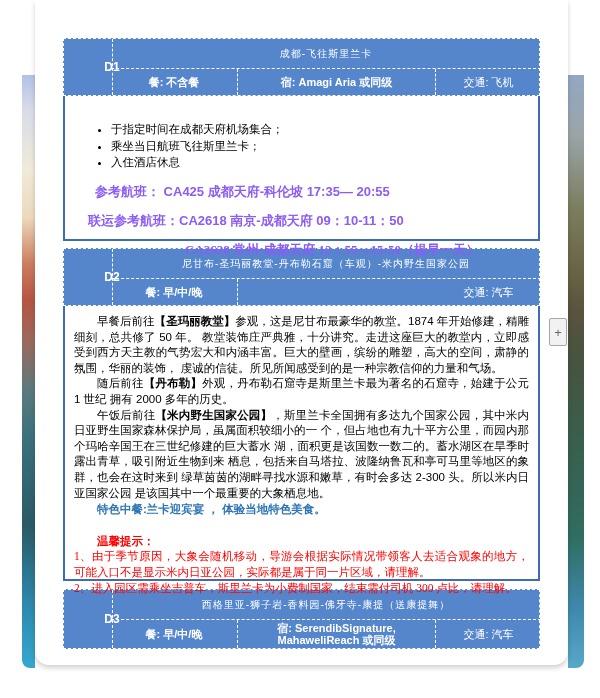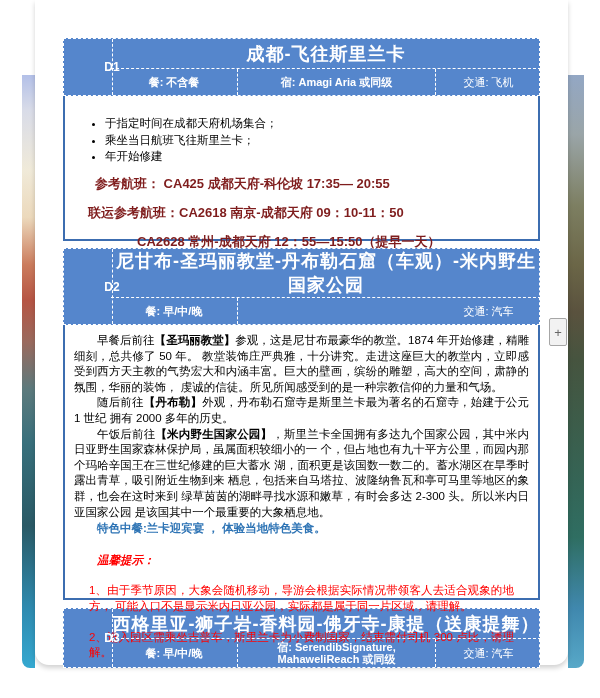--- a/index.html
+++ b/index.html
@@ -46,50 +46,50 @@
   .cell{display:flex;align-items:center;justify-content:center;
         box-sizing:border-box;text-align:center;}
   .cell-day{
     grid-row:1/3;grid-column:1;
     border-right:1px dashed #ffffff;
     font-weight:bold;font-size:12px;padding-left:48px;
   }
   .cell-title{
     grid-row:1;grid-column:2/5;
     border-bottom:1px dashed #ffffff;
-    font-weight:bold;font-size:18px;letter-spacing:1px;
+    font-weight:normal;font-size:10px;letter-spacing:1px;
   }
   .cell-meal{grid-row:2;grid-column:2;border-right:1px dashed #fff;
     font-weight:bold;font-size:11px;}
   .cell-lodging{grid-row:2;grid-column:3;border-right:1px dashed #fff;
     font-weight:bold;font-size:11px;padding:2px 4px;line-height:12px;}
   .cell-transport{grid-row:2;grid-column:4;font-weight:normal;font-size:11px;}
   .t-row{min-height:30px;}
   .m-row{min-height:26px;}
 
   
   .content{
     border:2px solid #3c6db0;border-top:none;
     box-sizing:border-box;background:#ffffff;color:#000;
   }
   .content-d1{height:145px;padding:14px 12px 0 16px;margin-bottom:7px;}
-  .bullet-list{margin:6px;padding:0 0 0 18px;font-size:11.5px;line-height:15.5px;}
+  .bullet-list{margin:12px;padding:0 0 0 18px;font-size:11.5px;line-height:15.5px;}
   .bullet-list li{margin:0 0 1px 0;}
-  .flight{color:#7f1d1d;font-weight:bold;font-size:13px;}
+  .flight{color:#8b5cf6;font-weight:bold;font-size:13px;}
   .flight.l1{margin:10px 0 0 14px;}
   .flight.l2{margin:11px 0 0 7px;}
-  .flight.l3{margin:11px 0 0 56px;}
+  .flight.l3{margin:11px 0 0 104px;font-family:Liberation Serif, serif;}
 
   .content-d2{height:275px;padding:8px 9px 0 9px;margin-bottom:8px;
     font-size:11.5px;line-height:15.6px;text-align:justify;}
   .para{text-indent:2em;margin:0;}
   .para b{font-weight:bold;}
   .special-meal{color:#2e74b5;font-weight:bold;text-indent:2em;margin:1px 0 0 0;}
-  .tips-title{color:#ff0000;font-weight:bold;text-indent:2em;margin:16px 0 0 0;font-style:italic;}
-  .tip{color:#ff0000;margin:15px;text-indent:0;}
+  .tips-title{color:#ff0000;font-weight:bold;text-indent:2em;margin:16px 0 0 0;}
+  .tip{color:#ff0000;margin:0;text-indent:0;font-family:Liberation Serif, serif;}
 
   
   .plus-btn{
     position:absolute;left:549px;top:318px;width:18px;height:28px;z-index:3;
     background:#f2f2f2;border:1px solid #a6a6a6;border-radius:2px;
     box-sizing:border-box;display:flex;align-items:center;justify-content:center;
     color:#666;font-size:13px;line-height:1;cursor:pointer;
   }
 </style>
 </head>
@@ -106,21 +106,21 @@
     <div class="cell cell-title t-row">成都-飞往斯里兰卡</div>
     <div class="cell cell-meal m-row">餐:  不含餐</div>
     <div class="cell cell-lodging m-row">宿:  Amagi Aria 或同级</div>
     <div class="cell cell-transport m-row">交通:  飞机</div>
   </div>
 
   <div class="content content-d1">
     <ul class="bullet-list">
       <li>于指定时间在成都天府机场集合；</li>
       <li>乘坐当日航班飞往斯里兰卡；</li>
-      <li>年开始修建</li>
+      <li>入住酒店休息</li>
     </ul>
     <div class="flight l1">参考航班：   CA425 成都天府-科伦坡   17:35— 20:55</div>
     <div class="flight l2">联运参考航班：CA2618  南京-成都天府 09：10-11：50</div>
     <div class="flight l3">CA2628 常州-成都天府 12：55—15:50（提早一天）</div>
   </div>
 
   <div class="day-table">
     <div class="cell cell-day">D2</div>
     <div class="cell cell-title t-row">尼甘布-圣玛丽教堂-丹布勒石窟（车观）-米内野生国家公园</div>
     <div class="cell cell-meal m-row">餐: 早/中/晚</div>

